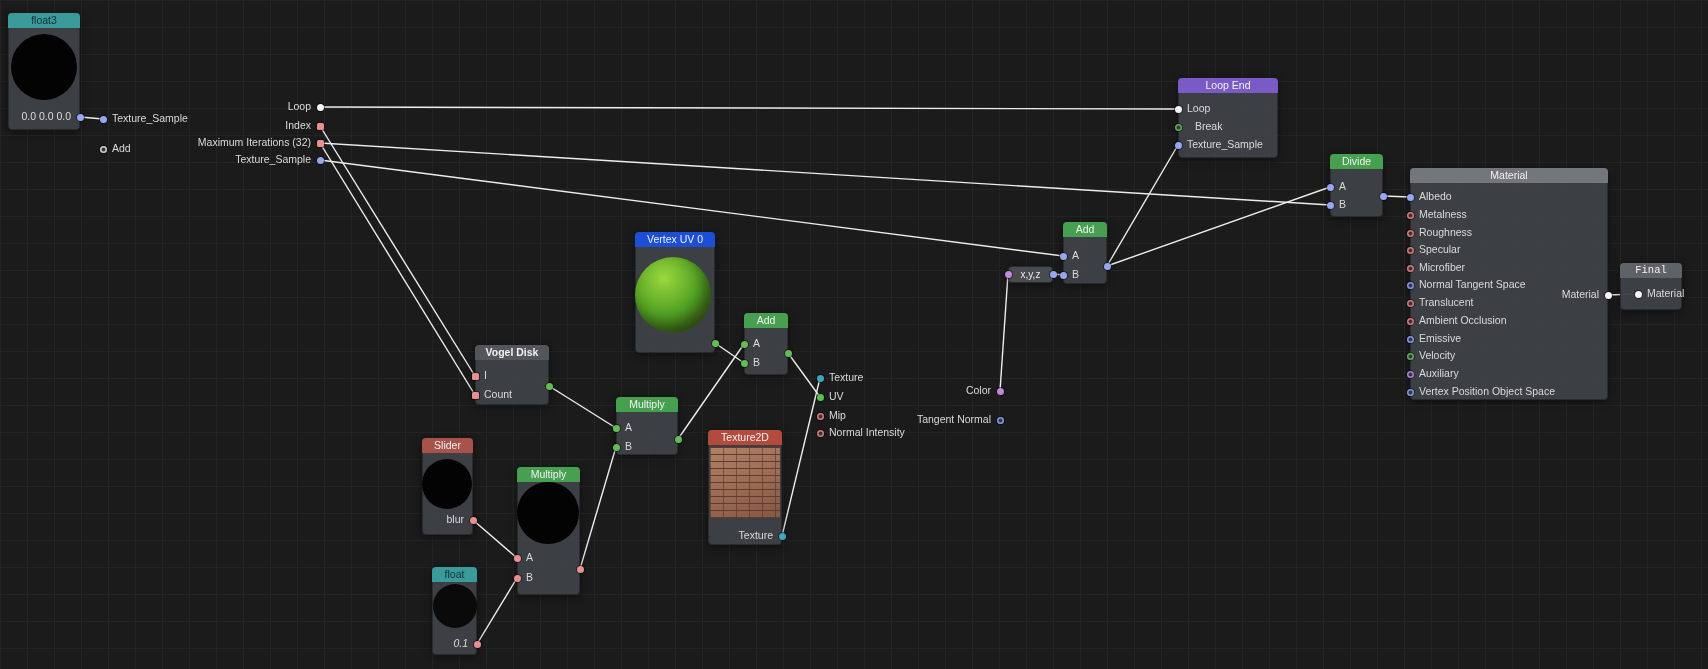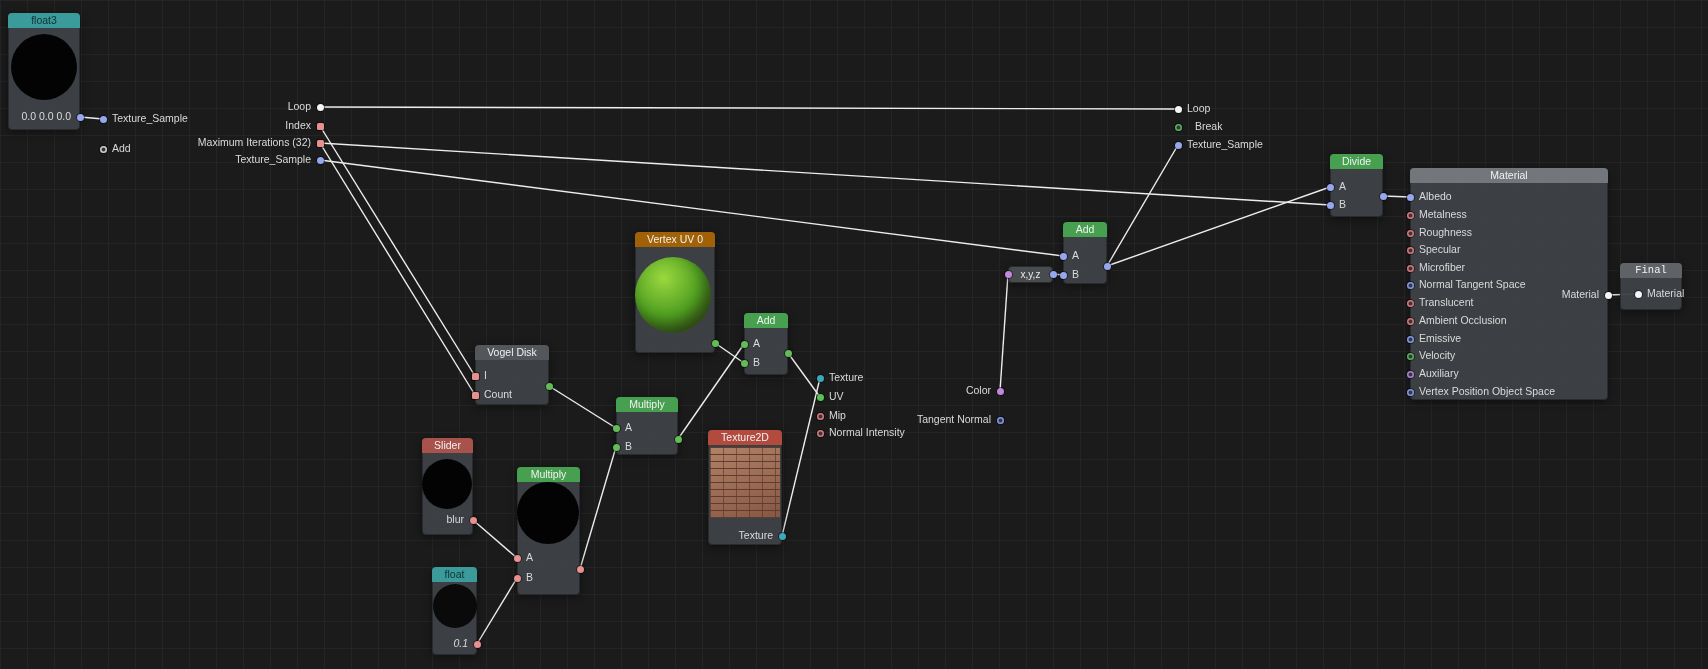--- a/index.html
+++ b/index.html
@@ -82,20 +82,23 @@
     <span class="port" style="left: 99.5px; top: 145.5px; background: rgb(52, 56, 60); box-shadow: rgb(207, 207, 207) 0px 0px 0px 1.5px inset, rgba(0, 0, 0, 0.45) 0px 0px 0px 1px;"></span>
     <span class="plabel in" style="left: 112px; width: 199px; top: 142px;">Add</span>
     <span class="port" style="left: 316.5px; top: 103.5px; background: rgb(245, 245, 245);"></span>
     <span class="plabel out" style="left: 112px; width: 199px; top: 100px;">Loop</span>
     <span class="port square" style="left: 316.5px; top: 122.5px; background: rgb(232, 143, 143);"></span>
     <span class="plabel out" style="left: 112px; width: 199px; top: 119px;">Index</span>
     <span class="port square" style="left: 316.5px; top: 139.5px; background: rgb(232, 143, 143);"></span>
     <span class="plabel out" style="left: 112px; width: 199px; top: 136px;">Maximum Iterations (32)</span>
     <span class="port" style="left: 316.5px; top: 156.5px; background: rgb(150, 167, 240);"></span>
     <span class="plabel out" style="left: 112px; width: 199px; top: 153px;">Texture_Sample</span>
+    <div class="node" style="left: 1178px; top: 78px; width: 100px; height: 80px;">
+      <div class="nhead" style="background: rgb(122, 90, 196);">Loop End</div>
+    </div>
     <span class="port" style="left: 1174.5px; top: 105.5px; background: rgb(245, 245, 245);"></span>
     <span class="plabel in" style="left: 1187px; width: 82px; top: 102px;">Loop</span>
     <span class="port" style="left: 1174.5px; top: 123.5px; background: rgb(52, 56, 60); box-shadow: rgb(86, 176, 86) 0px 0px 0px 1.5px inset, rgba(0, 0, 0, 0.45) 0px 0px 0px 1px;"></span>
     <span class="plabel in" style="left: 1195px; width: 82px; top: 120px;">Break</span>
     <span class="port" style="left: 1174.5px; top: 141.5px; background: rgb(150, 167, 240);"></span>
     <span class="plabel in" style="left: 1187px; width: 82px; top: 138px;">Texture_Sample</span>
     <div class="node" style="left: 1330px; top: 154px; width: 53px; height: 63px;">
       <div class="nhead" style="background: rgb(70, 160, 80);">Divide</div>
     </div>
     <span class="port" style="left: 1326.5px; top: 183.5px; background: rgb(150, 167, 240);"></span>
@@ -110,33 +113,33 @@
     <span class="plabel in" style="left: 1072px; width: 26px; top: 249px;">A</span>
     <span class="port" style="left: 1059.5px; top: 271.5px; background: rgb(150, 167, 240);"></span>
     <span class="plabel in" style="left: 1072px; width: 26px; top: 268px;">B</span>
     <span class="port" style="left: 1103.5px; top: 262.5px; background: rgb(150, 167, 240);"></span>
     <div class="node" style="left: 1008px; top: 266px; width: 45px; height: 17px; background: rgba(74, 78, 82, 0.97);">
       <div class="mini-title">x,y,z</div>
     </div>
     <span class="port" style="left: 1004.5px; top: 270.5px; background: rgb(197, 134, 224);"></span>
     <span class="port" style="left: 1049.5px; top: 270.5px; background: rgb(150, 167, 240);"></span>
     <div class="node" style="left: 635px; top: 232px; width: 80px; height: 121px;">
-      <div class="nhead" style="background: #a16207;">Vertex UV 0</div>
+      <div class="nhead" style="background: #1d4ed8;">Vertex UV 0</div>
     </div>
     <div class="sphere" style="left: 635px; top: 257px; width: 76px; height: 76px; background: radial-gradient(circle at 38% 28%, rgb(154, 216, 62) 0%, rgb(79, 158, 33) 52%, rgb(67, 112, 28) 76%, rgb(110, 94, 34) 100%);"></div>
     <span class="port" style="left: 711.5px; top: 339.5px; background: rgb(99, 189, 85);"></span>
     <div class="node" style="left: 744px; top: 313px; width: 44px; height: 62px;">
       <div class="nhead" style="background: rgb(70, 160, 80);">Add</div>
     </div>
     <span class="port" style="left: 740.5px; top: 340.5px; background: rgb(99, 189, 85);"></span>
     <span class="plabel in" style="left: 753px; width: 26px; top: 337px;">A</span>
     <span class="port" style="left: 740.5px; top: 359.5px; background: rgb(99, 189, 85);"></span>
     <span class="plabel in" style="left: 753px; width: 26px; top: 356px;">B</span>
     <span class="port" style="left: 784.5px; top: 349.5px; background: rgb(99, 189, 85);"></span>
-    <div class="node" style="left: 475px; top: 345px; width: 74px; height: 60px;">
+    <div class="node" style="left: 475px; top: 345px; width: 74px; height: 60px; font-weight: bold;">
       <div class="nhead" style="background: rgb(83, 87, 91);">Vogel Disk</div>
     </div>
     <span class="port square" style="left: 471.5px; top: 372.5px; background: rgb(232, 143, 143);"></span>
     <span class="plabel in" style="left: 484px; width: 56px; top: 369px;">I</span>
     <span class="port square" style="left: 471.5px; top: 391.5px; background: rgb(232, 143, 143);"></span>
     <span class="plabel in" style="left: 484px; width: 56px; top: 388px;">Count</span>
     <span class="port" style="left: 545.5px; top: 382.5px; background: rgb(99, 189, 85);"></span>
     <div class="node" style="left: 616px; top: 397px; width: 62px; height: 58px;">
       <div class="nhead" style="background: rgb(70, 160, 80);">Multiply</div>
     </div>

